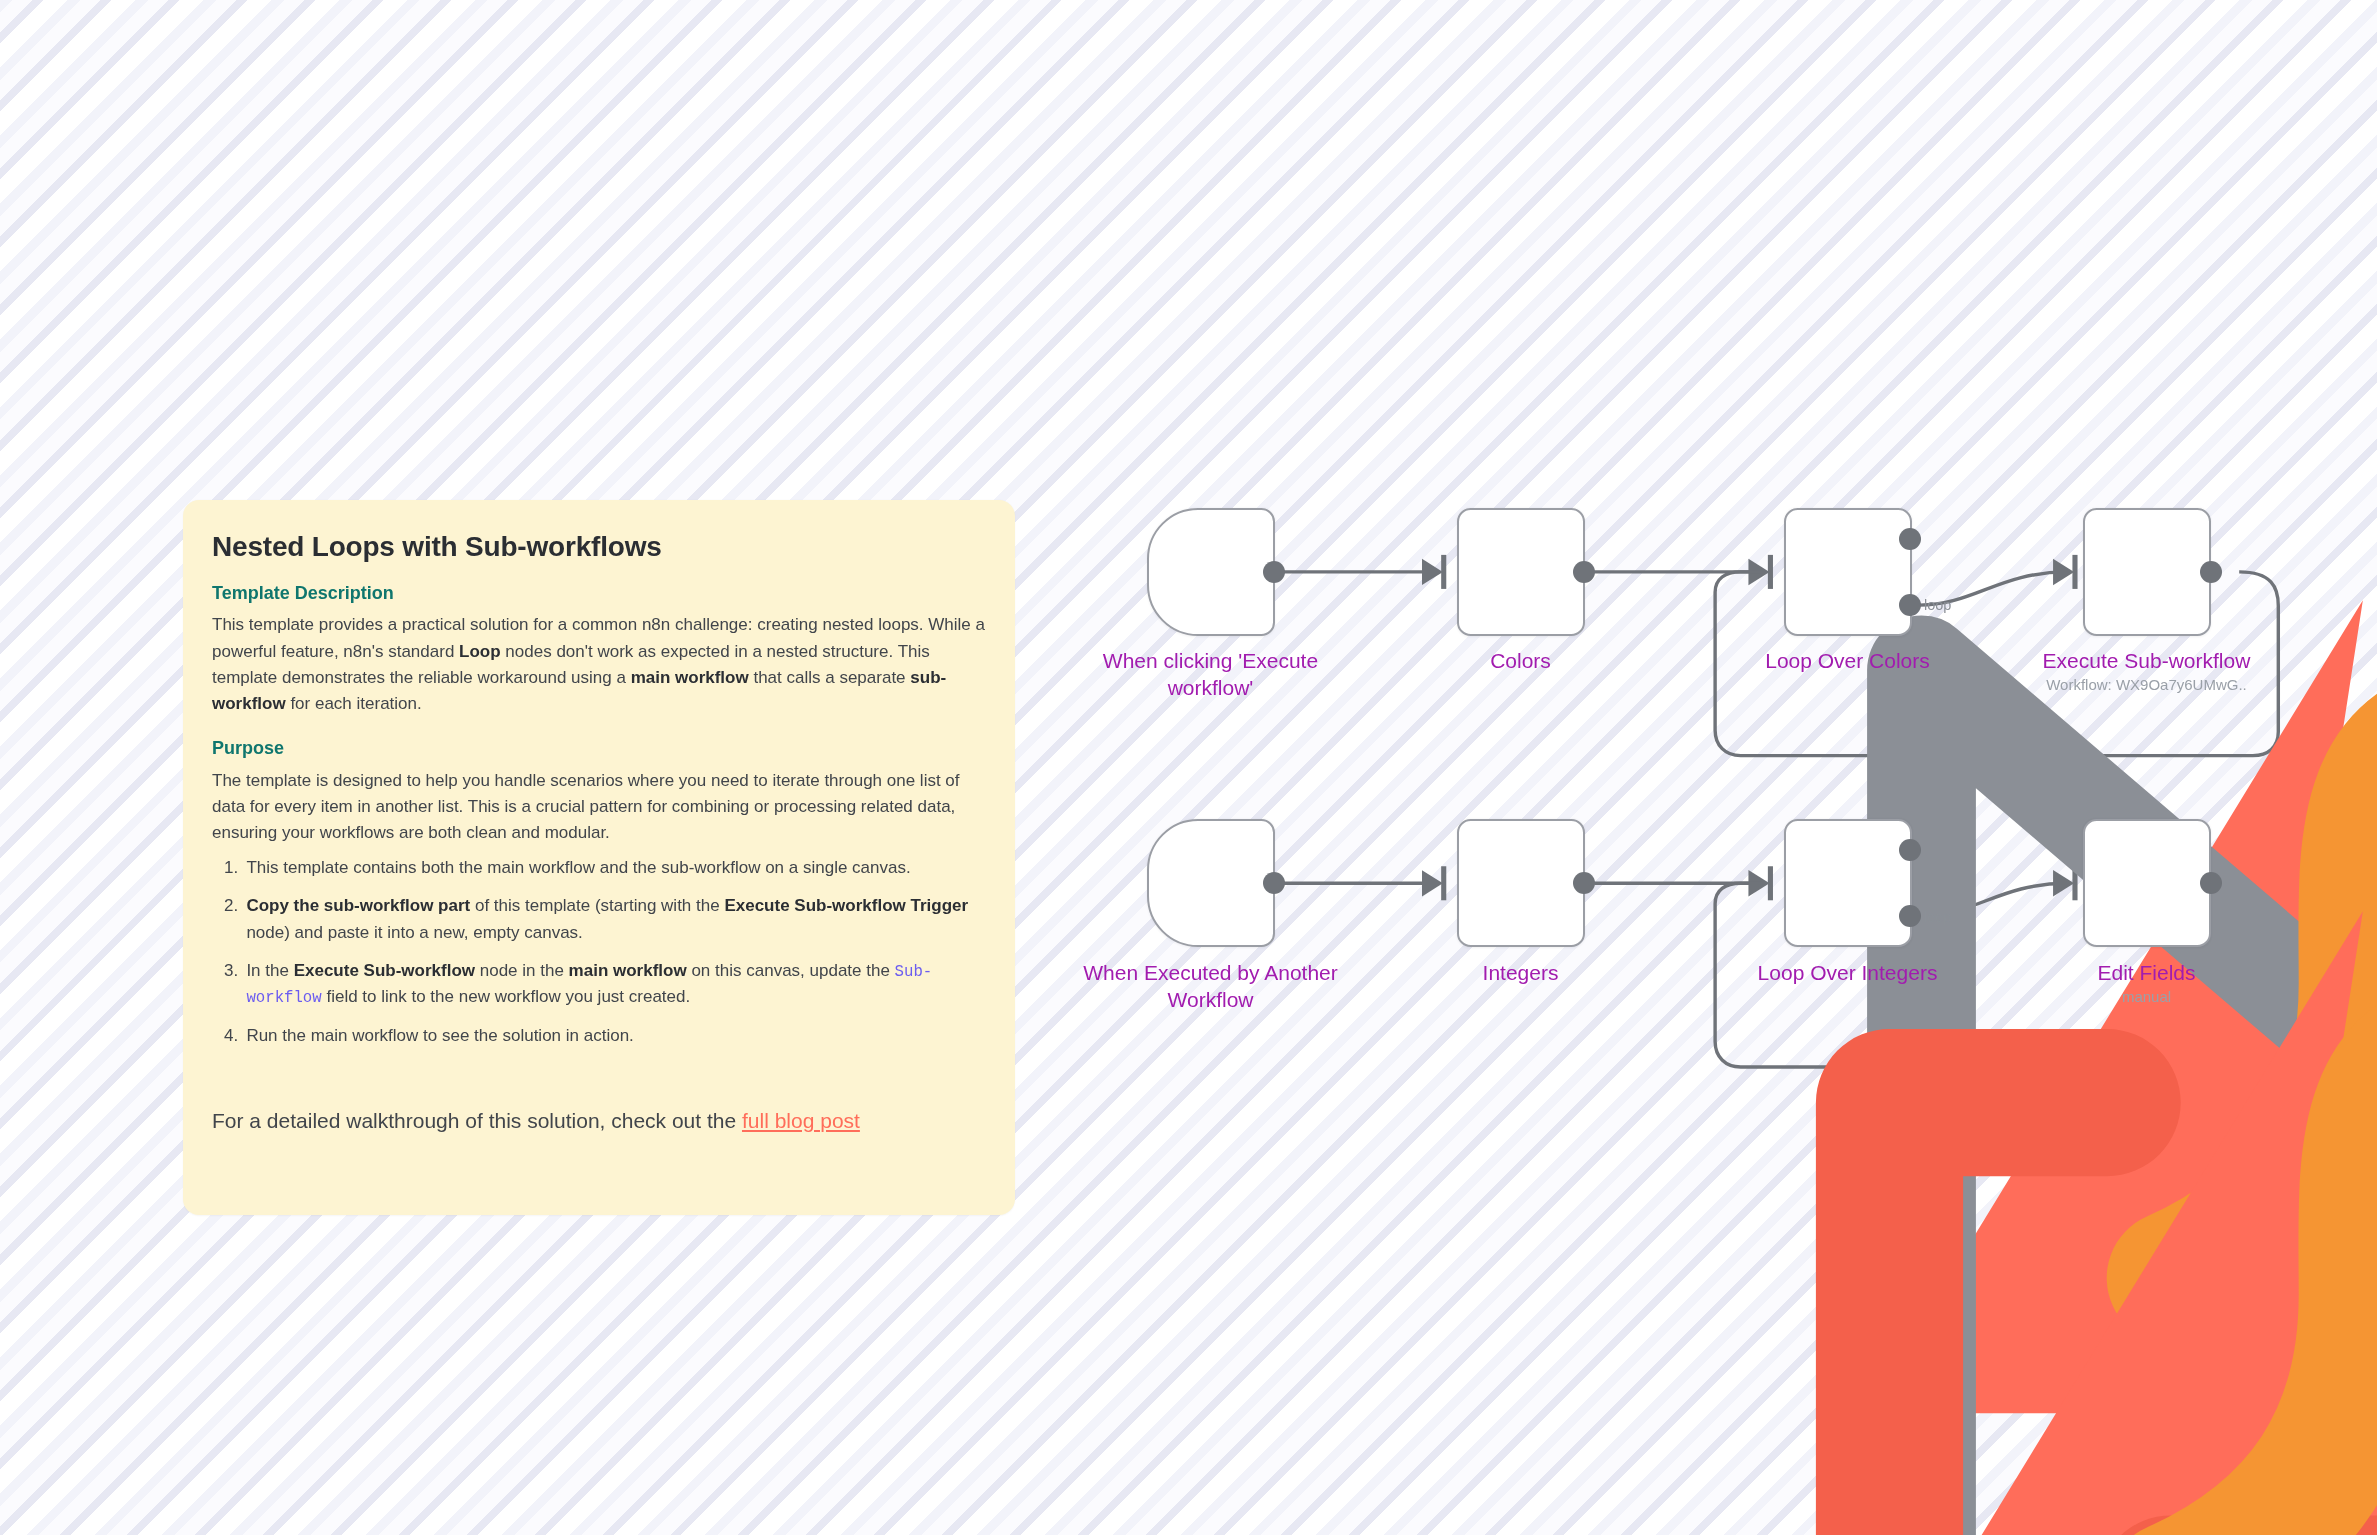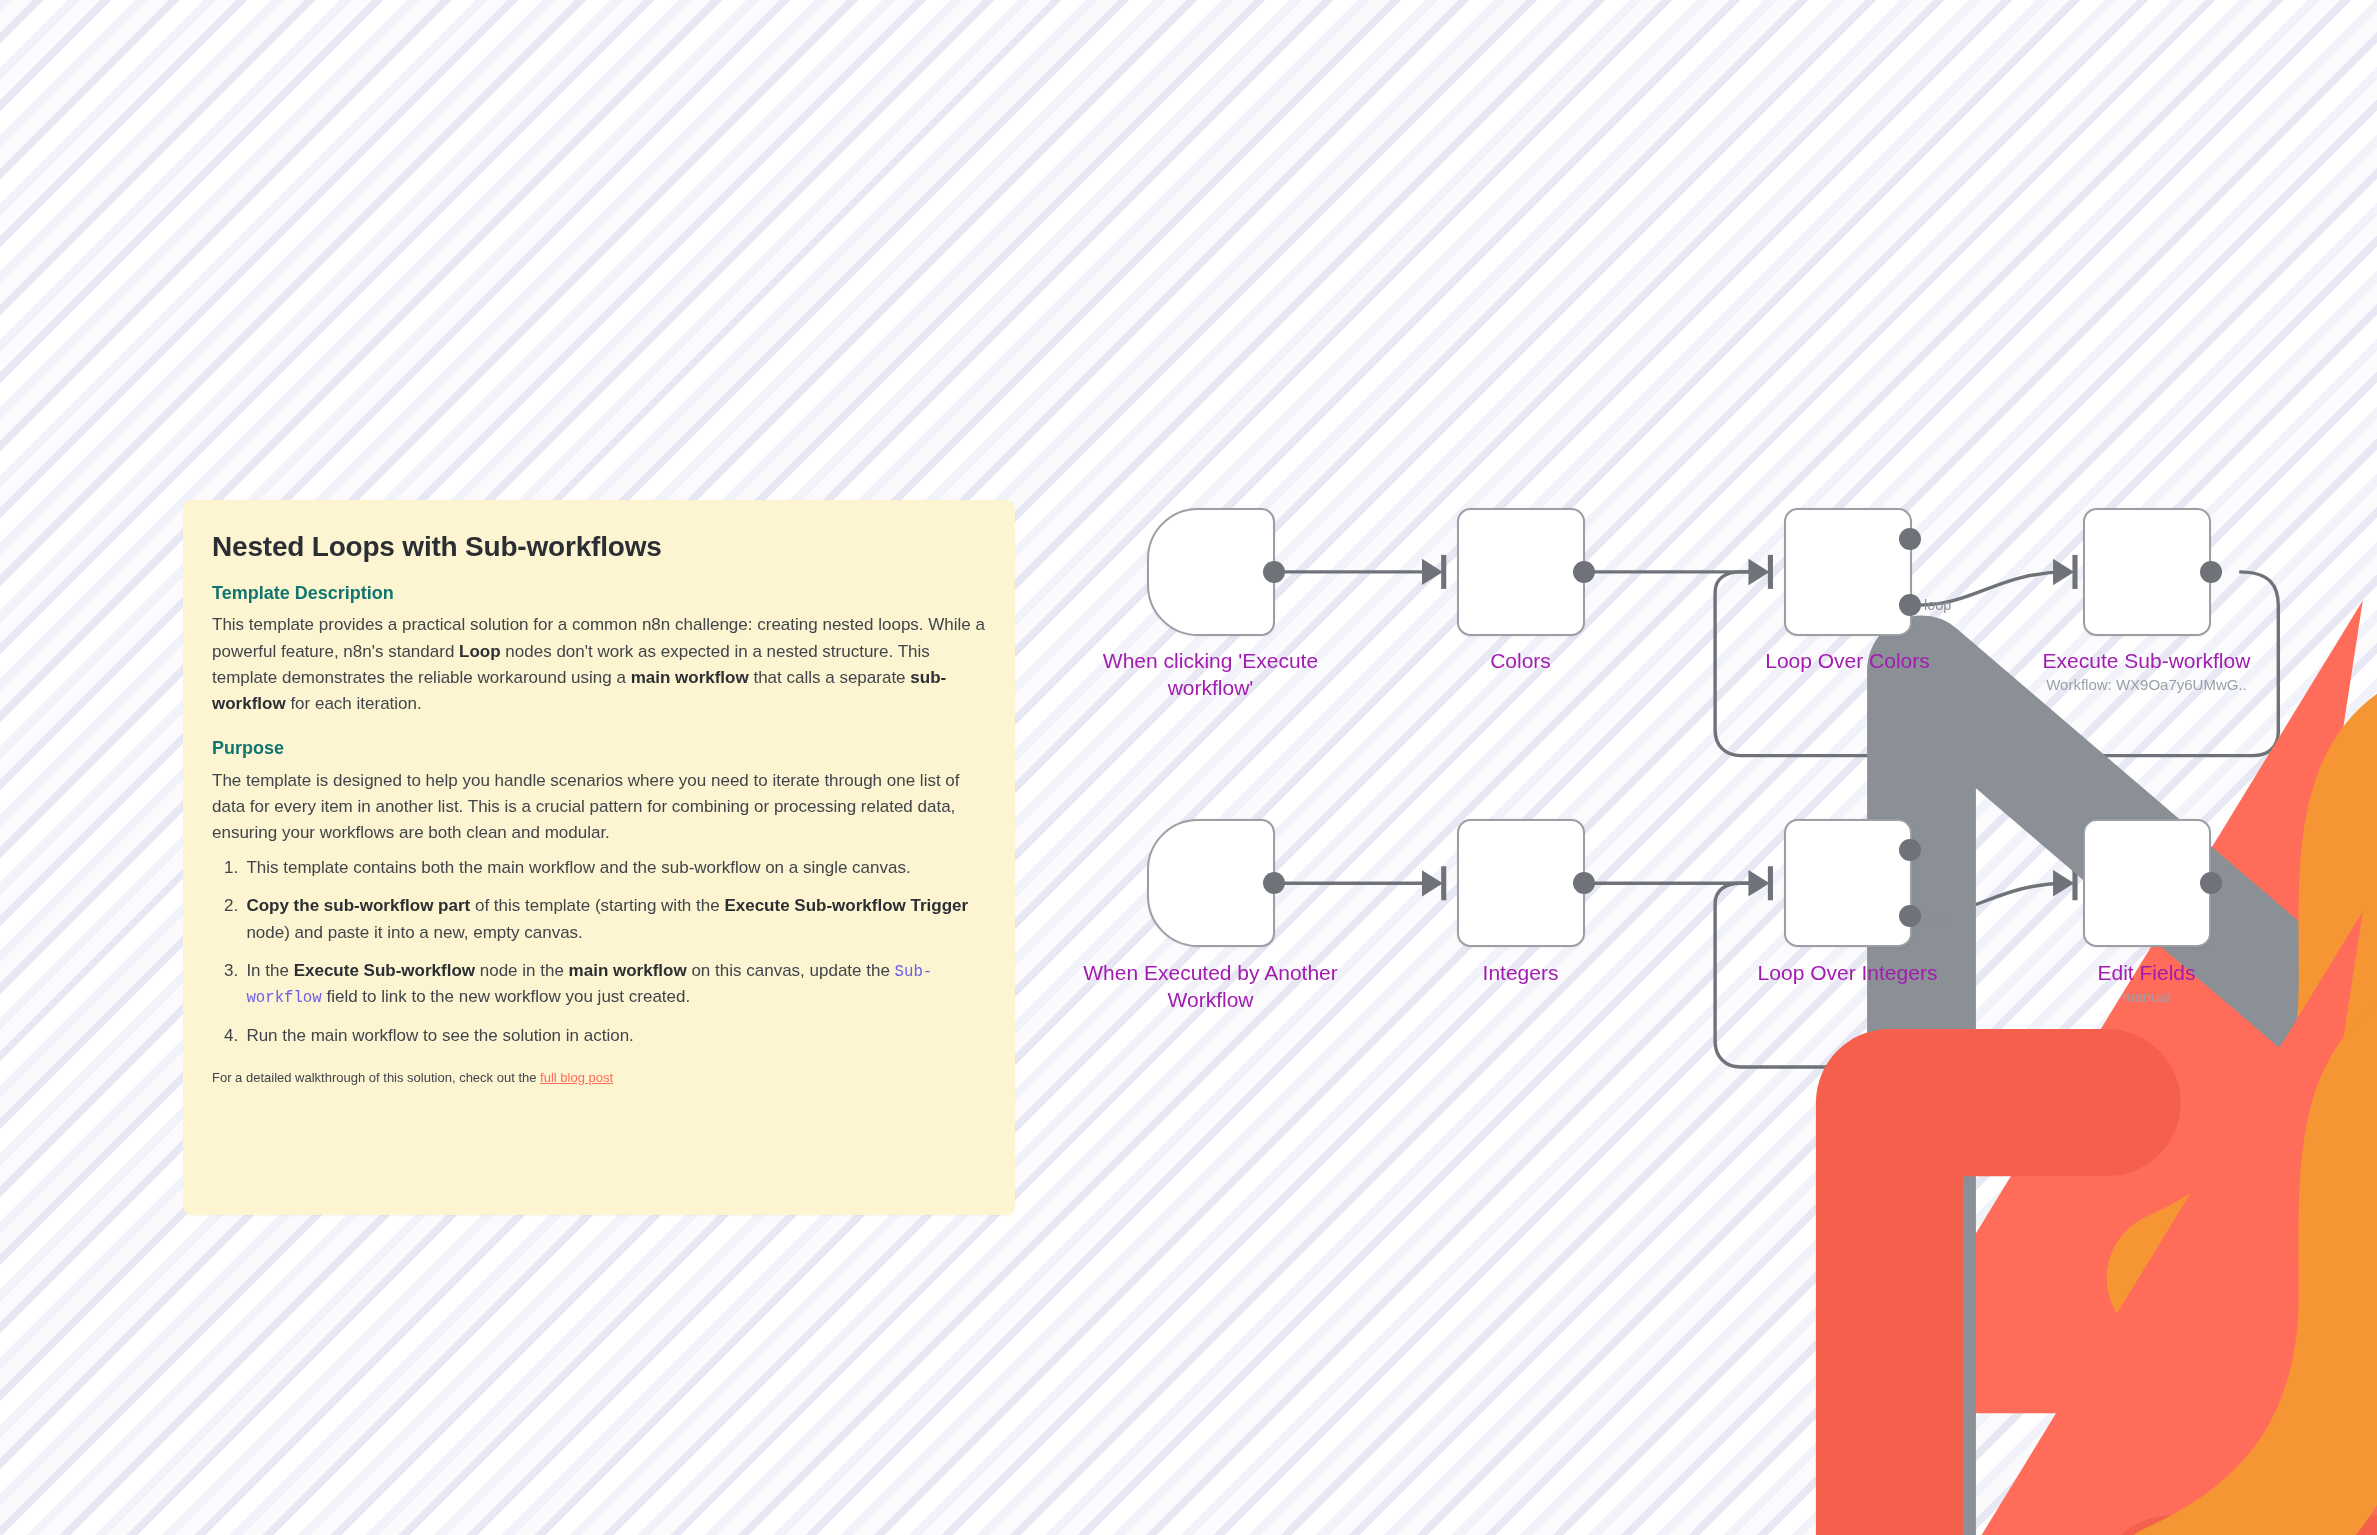--- a/index.html
+++ b/index.html
@@ -34,21 +34,21 @@
   }
 
   
   #sticky-note {
     position: absolute;
     left: 183px;
     top: 500px;
     width: 832px;
     height: 715px;
     background: #fdf4d2;
-    border-radius: 8px;
+    border-radius: 16px;
     box-sizing: border-box;
     padding: 22px 29px 17px 29px;
     color: #3c3f45;
     box-shadow: 0 0.9px 1.7px rgba(0,0,0,0.04);
   }
   #sticky-note h1 {
     font-size: 28px;
     line-height: 1.25;
     font-weight: bold;
     margin: 6.8px 0 19px 0;
@@ -73,22 +73,22 @@
     padding-left: 31px;
     font-size: 17px;
     line-height: 1.55;
     color: #41454b;
   }
   #sticky-note ol li {
     margin-bottom: 12px;
     padding-left: 3.4px;
   }
   #sticky-note .closing {
-    margin-top: 21px;
-    font-size: 13px;
+    margin-top: 60px;
+    font-size: 21px;
     color: #41454b;
   }
   .b { font-weight: bold; color: #2b2e33; }
   .code {
     font-family: "Liberation Mono", "DejaVu Sans Mono", monospace;
     color: #6b5cf0;
     font-size: 15.7px;
   }
   .link { color: #ff6d5a; }
 

